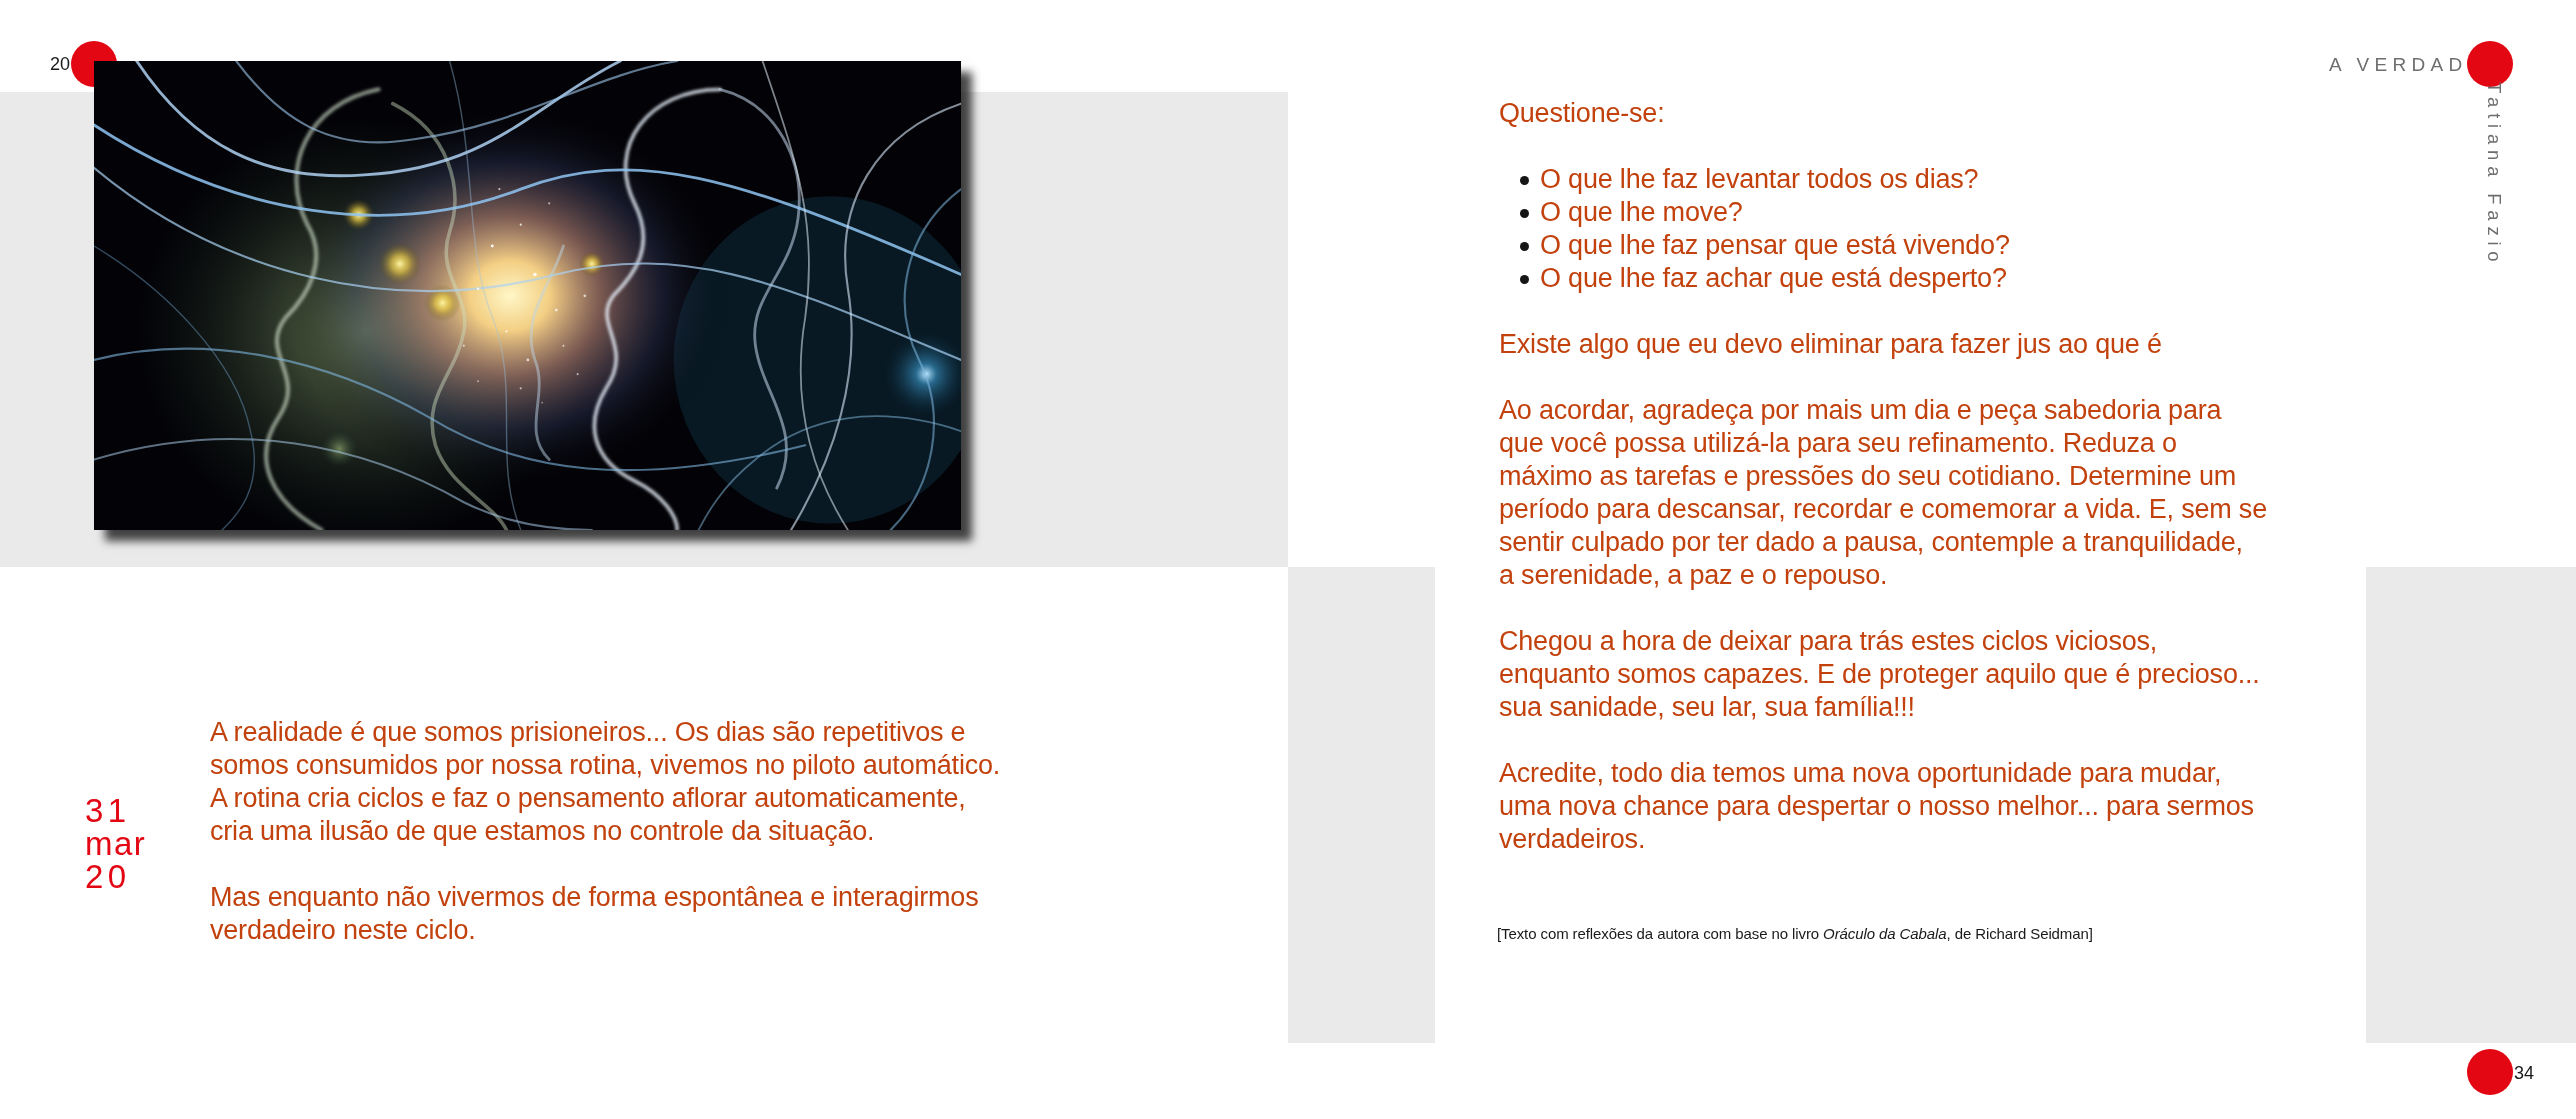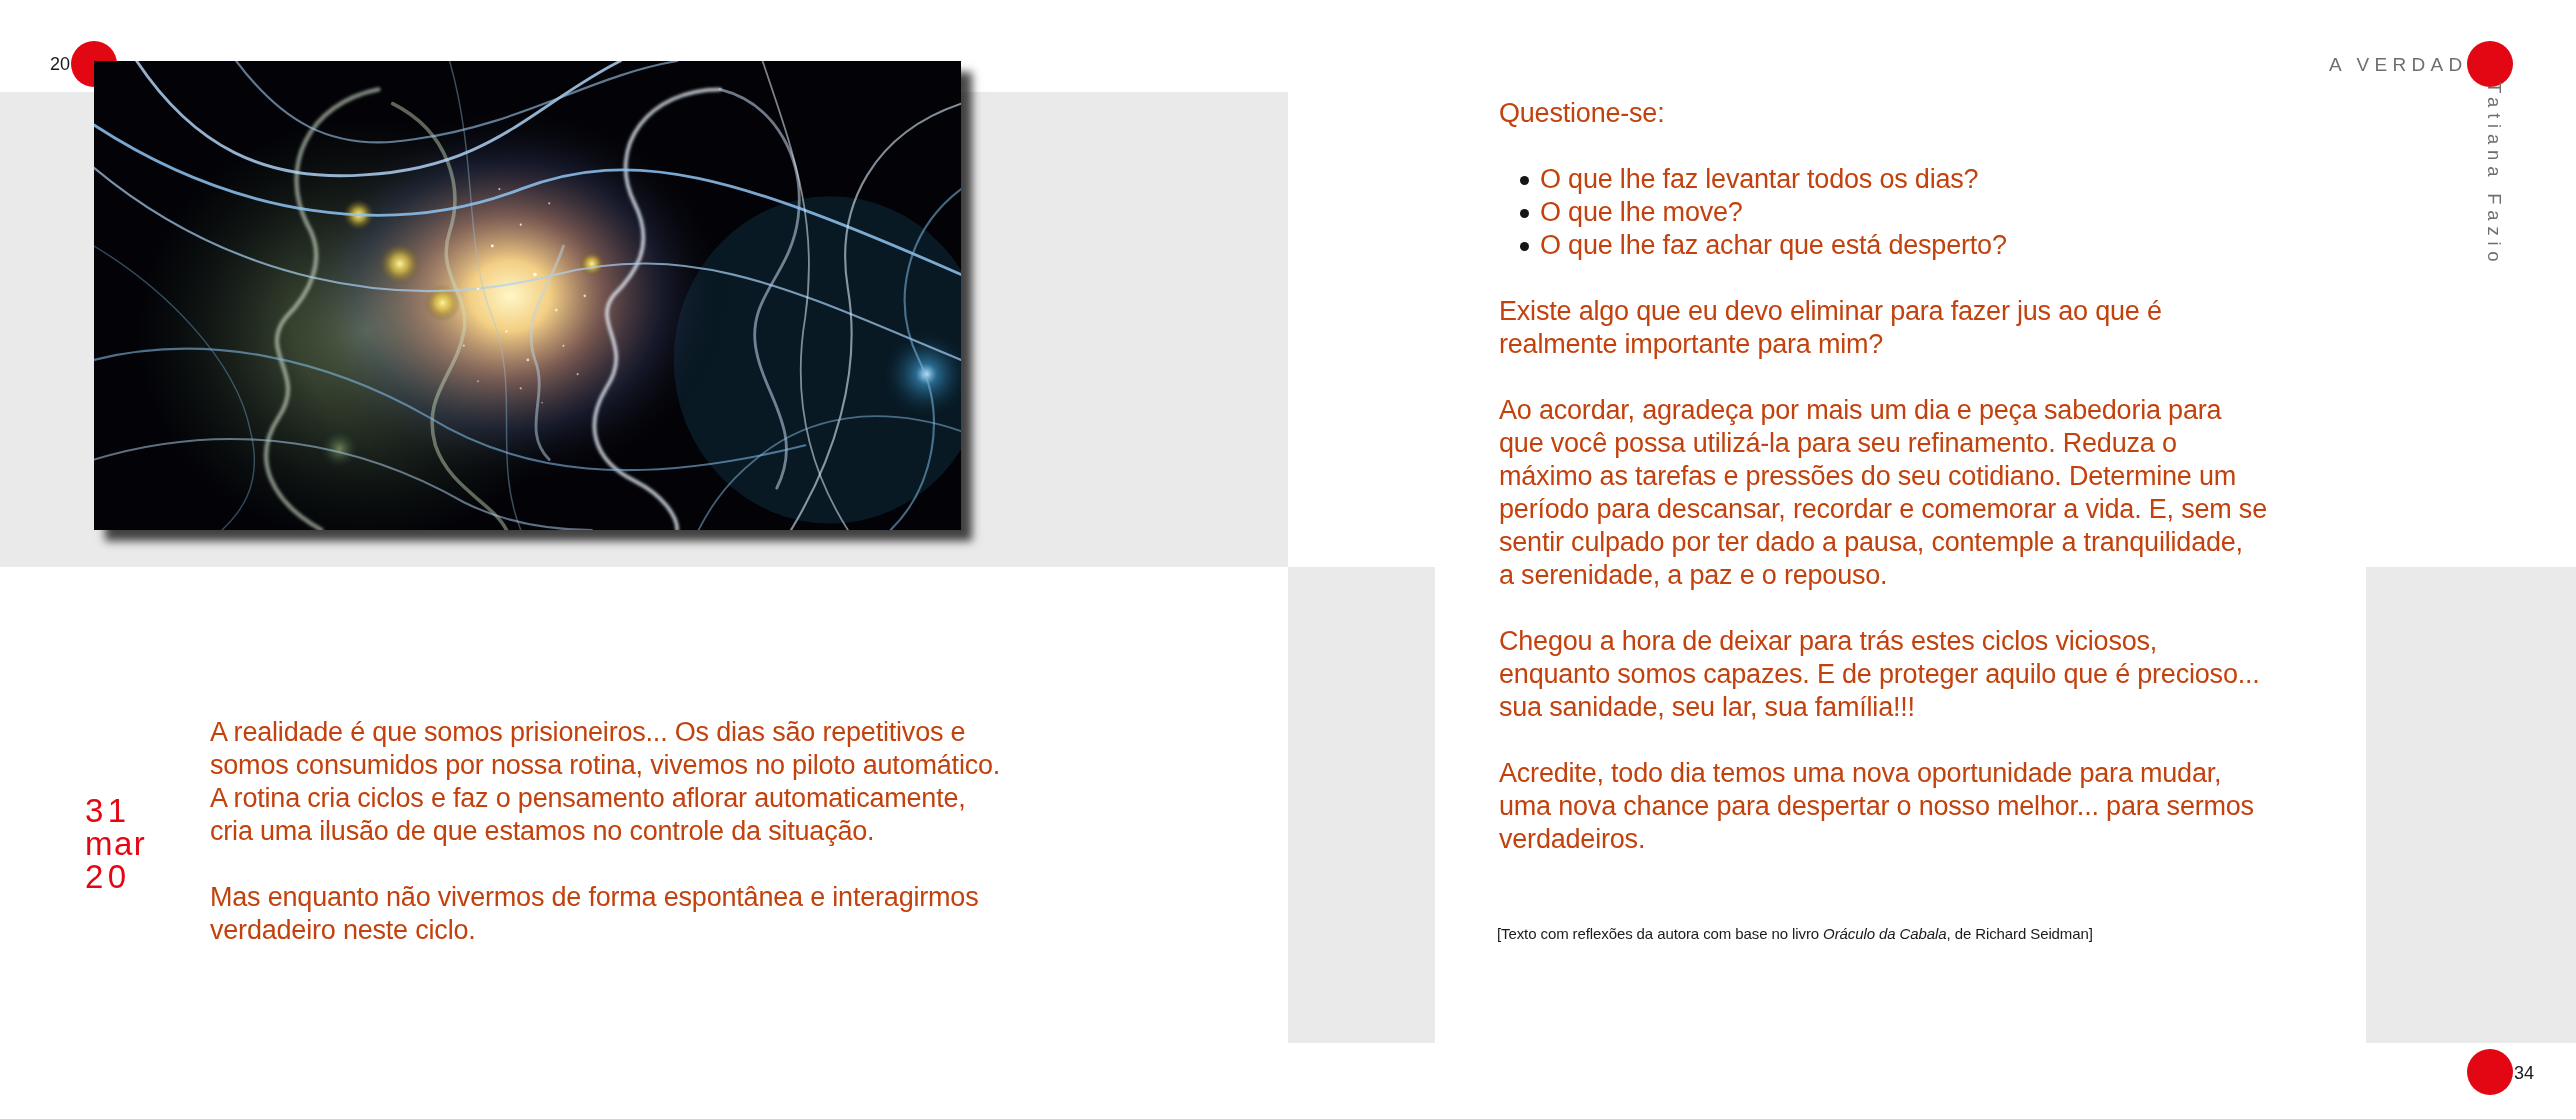--- a/index.html
+++ b/index.html
@@ -158,25 +158,25 @@
 <div>
   <div class="running-head">A VERDADE</div>
   <div class="red-dot" style="left:2467px;top:41px;"></div>
   <div class="author">Tatiana Fazio</div>
 
   <div class="body-text" style="left:1499px;top:97px;">
     <p>Questione-se:</p>
     <ul class="bullets">
       <li><span class="dot"></span><span>O que lhe faz levantar todos os dias?</span></li>
       <li><span class="dot"></span><span>O que lhe move?</span></li>
+      <li><span class="dot"></span><span>O que lhe faz pensar que está vivendo?</span></li>
       <li><span class="dot"></span><span>O que lhe faz achar que está desperto?</span></li>
     </ul>
     <p>
       <span class="line">Existe algo que eu devo eliminar para fazer jus ao que é</span>
-      <span class="line">realmente importante para mim?</span>
     </p>
     <p>
       <span class="line">Ao acordar, agradeça por mais um dia e peça sabedoria para</span>
       <span class="line">que você possa utilizá-la para seu refinamento. Reduza o</span>
       <span class="line">máximo as tarefas e pressões do seu cotidiano. Determine um</span>
       <span class="line">período para descansar, recordar e comemorar a vida. E, sem se</span>
       <span class="line">sentir culpado por ter dado a pausa, contemple a tranquilidade,</span>
       <span class="line">a serenidade, a paz e o repouso.</span>
     </p>
     <p>

